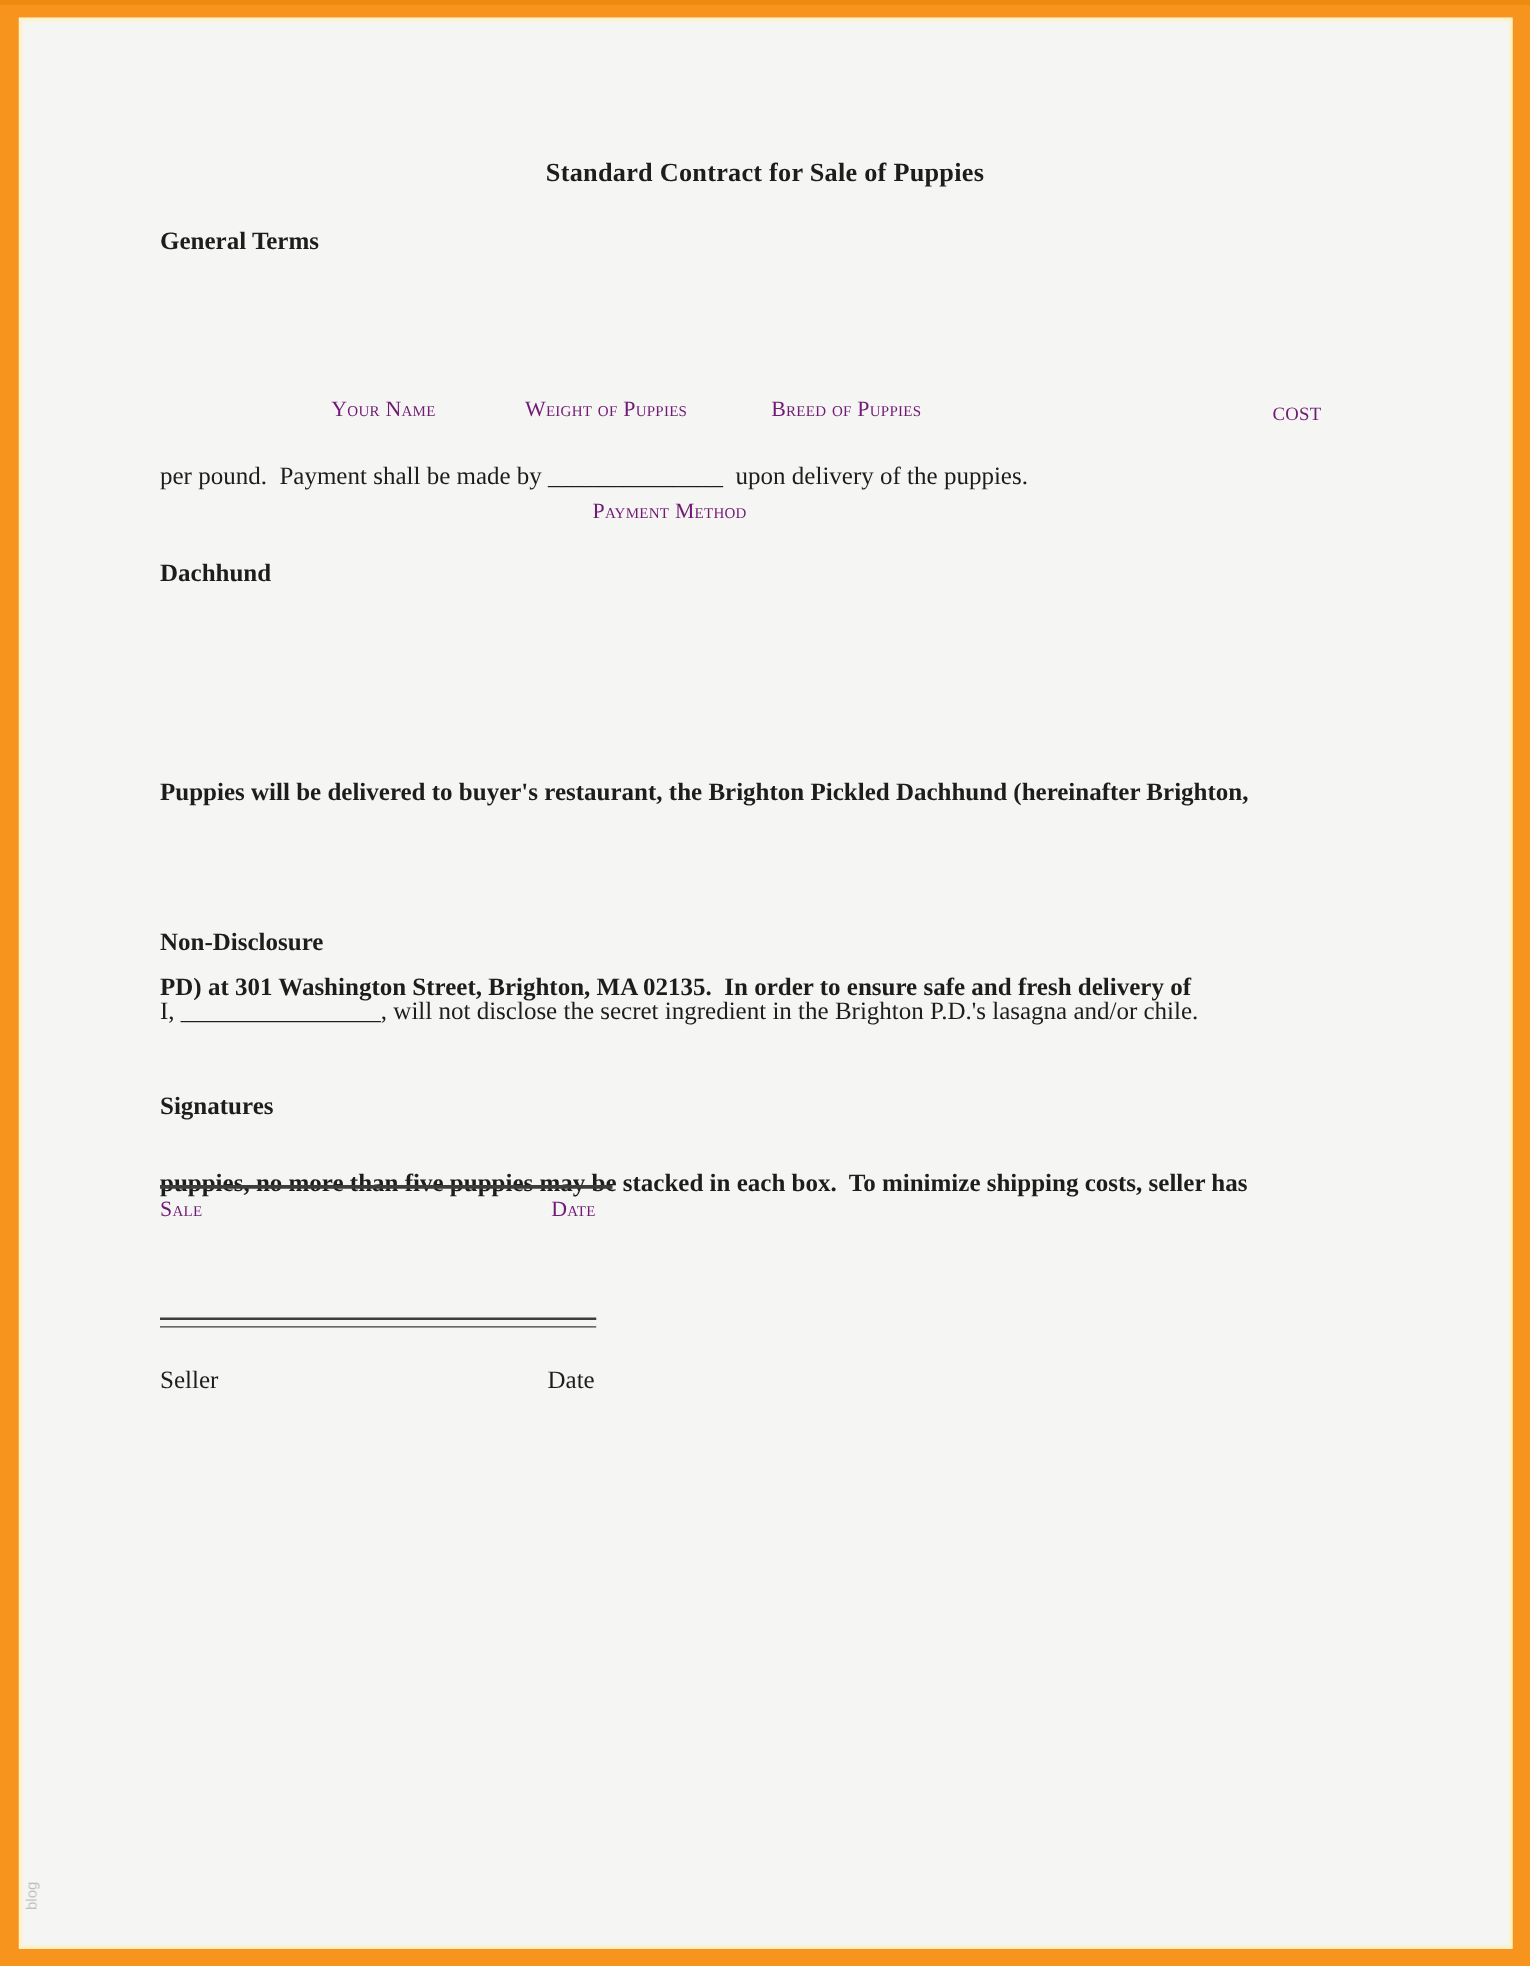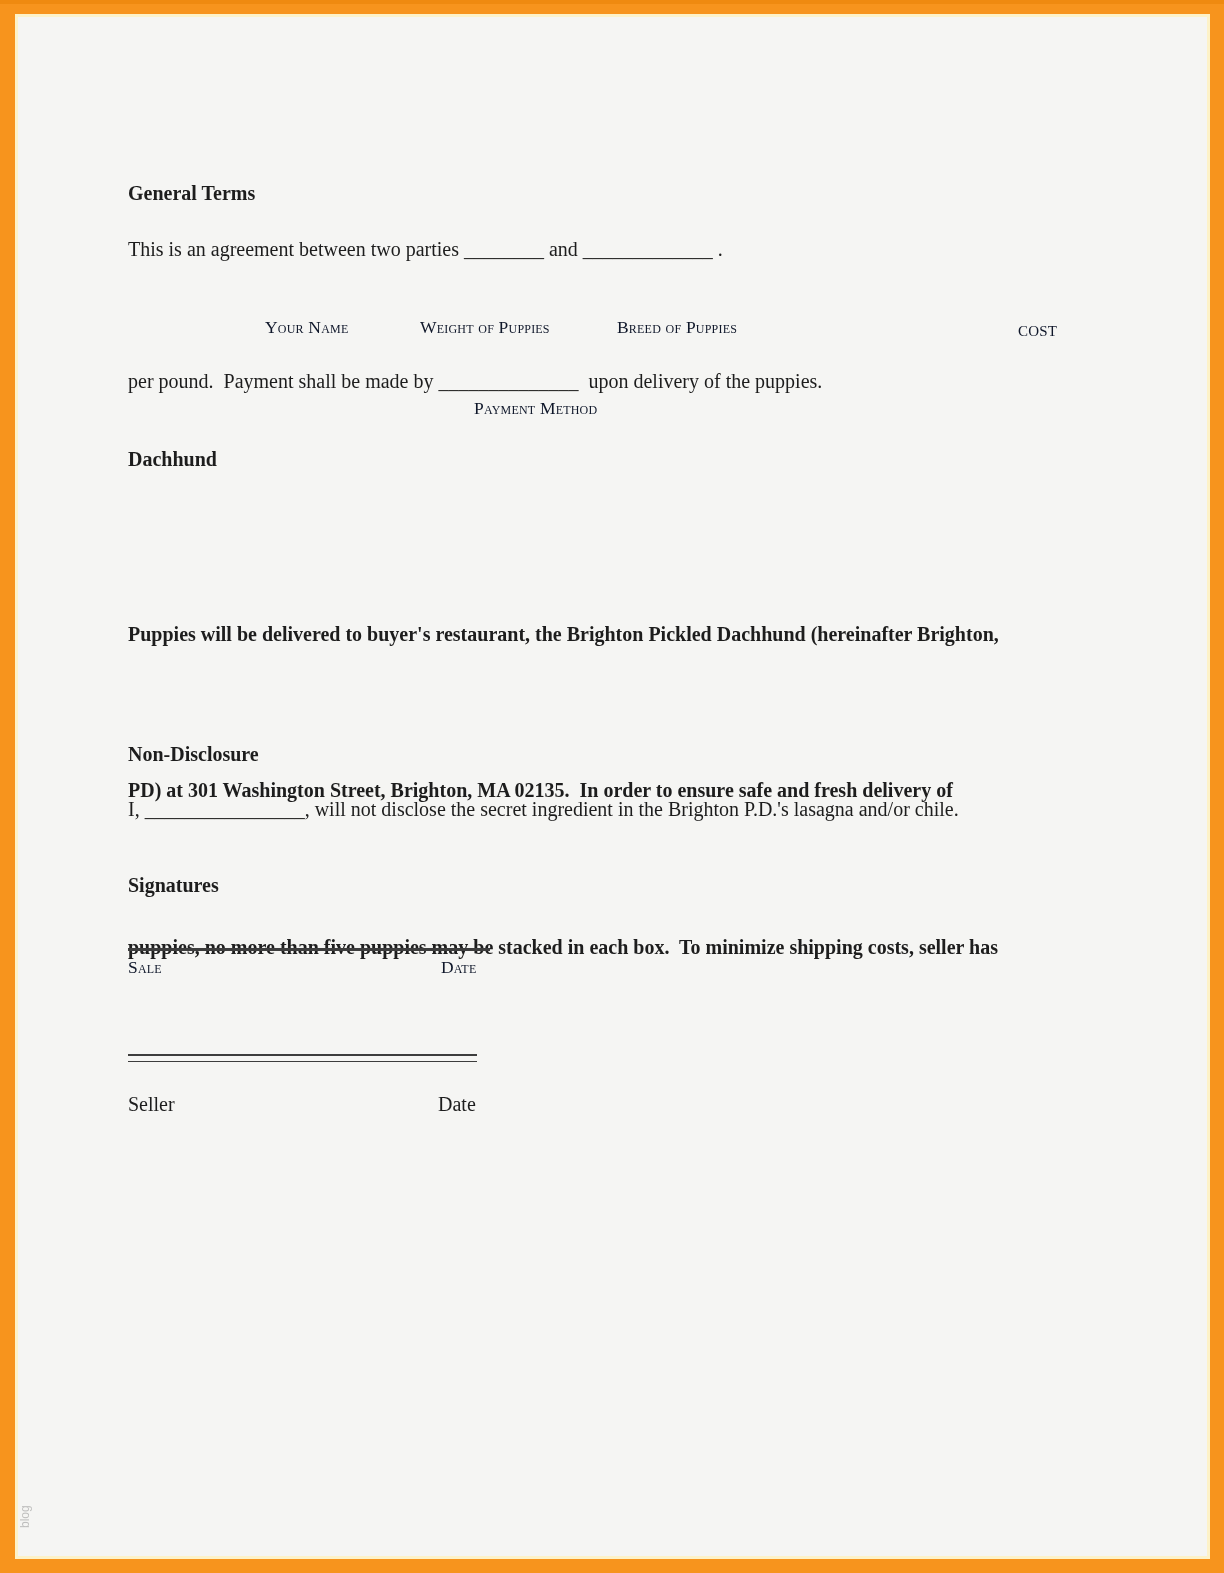--- a/index.html
+++ b/index.html
@@ -34,21 +34,21 @@
   .body-line{
     left:128px;width:980px;
     font-size:20px;line-height:26px;
   }
   .para{
     left:128px;width:990px;
     font-size:20px;line-height:52.3px;
   }
   .sc{
     font-variant:small-caps;
-    font-size:17.5px;color:#0f172a;
+    font-size:17.5px;color:#701a75;
     letter-spacing:.2px;
   }
   .sigline{height:3px;background:#3d3d3d;}
   .sigline.double{
     height:5px;background:transparent;
     border-top:2px solid #3d3d3d;border-bottom:1.5px solid #3d3d3d;
   }
   .sig-label-plain{font-size:20px;margin-top:30px;}
   .watermark{
     left:18px;top:1528px;
@@ -79,24 +79,24 @@
   .sig2-seller{left:128px;top:1063px;}
   .sig2-date{left:438px;top:1063px;}
 </style>
 </head>
 <body>
 
 <div class="page">
   <div class="border-top-edge"></div>
   <div class="sheet"></div>
 
+  <div class="abs title">Standard Contract for Sale of Puppies</div>
 
   <div class="abs heading h-general">General Terms</div>
 
-  <div class="abs body-line p1">This is an agreement between two parties ________ and _____________ .</div>
 
 
   <div class="abs sc lbl-row lbl-your-name">Your Name</div>
   <div class="abs sc lbl-row lbl-weight">Weight of Puppies</div>
   <div class="abs sc lbl-row lbl-breed">Breed of Puppies</div>
   <div class="abs sc lbl-row lbl-cost">cost</div>
 
   <div class="abs body-line p3">per pound.  Payment shall be made by ______________  upon delivery of the puppies.</div>
 
   <div class="abs sc lbl-payment">Payment Method</div>

